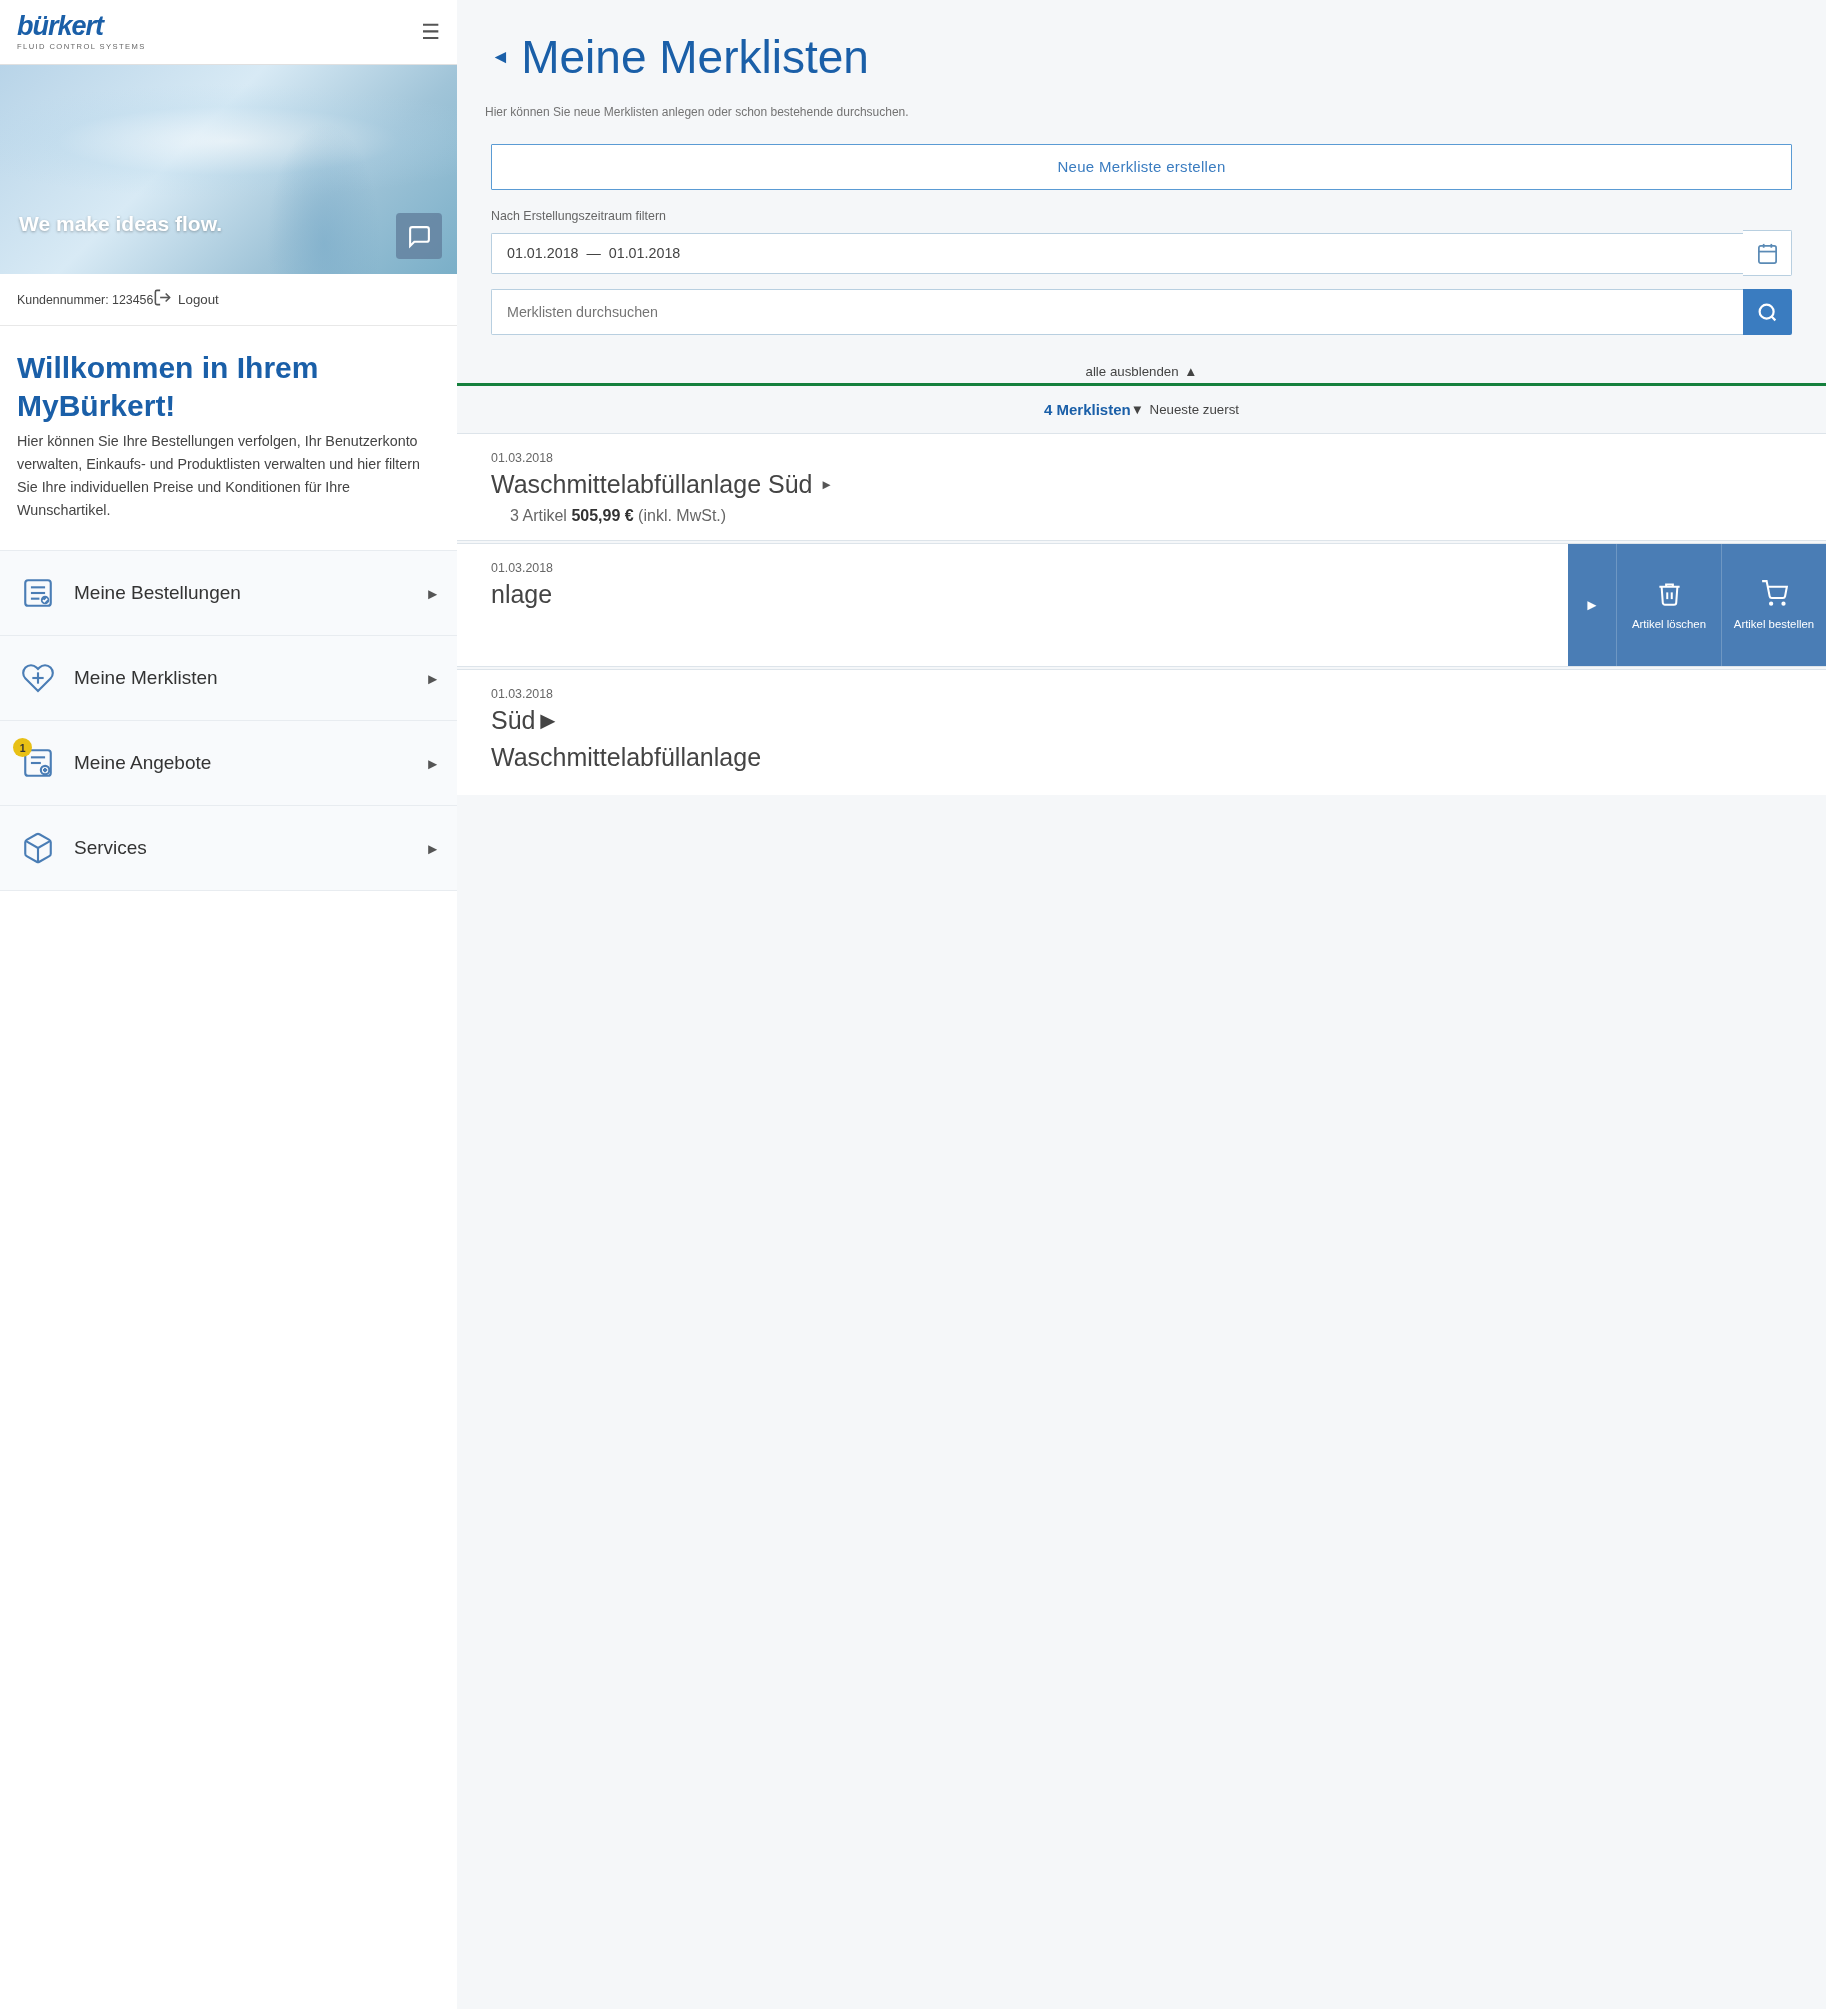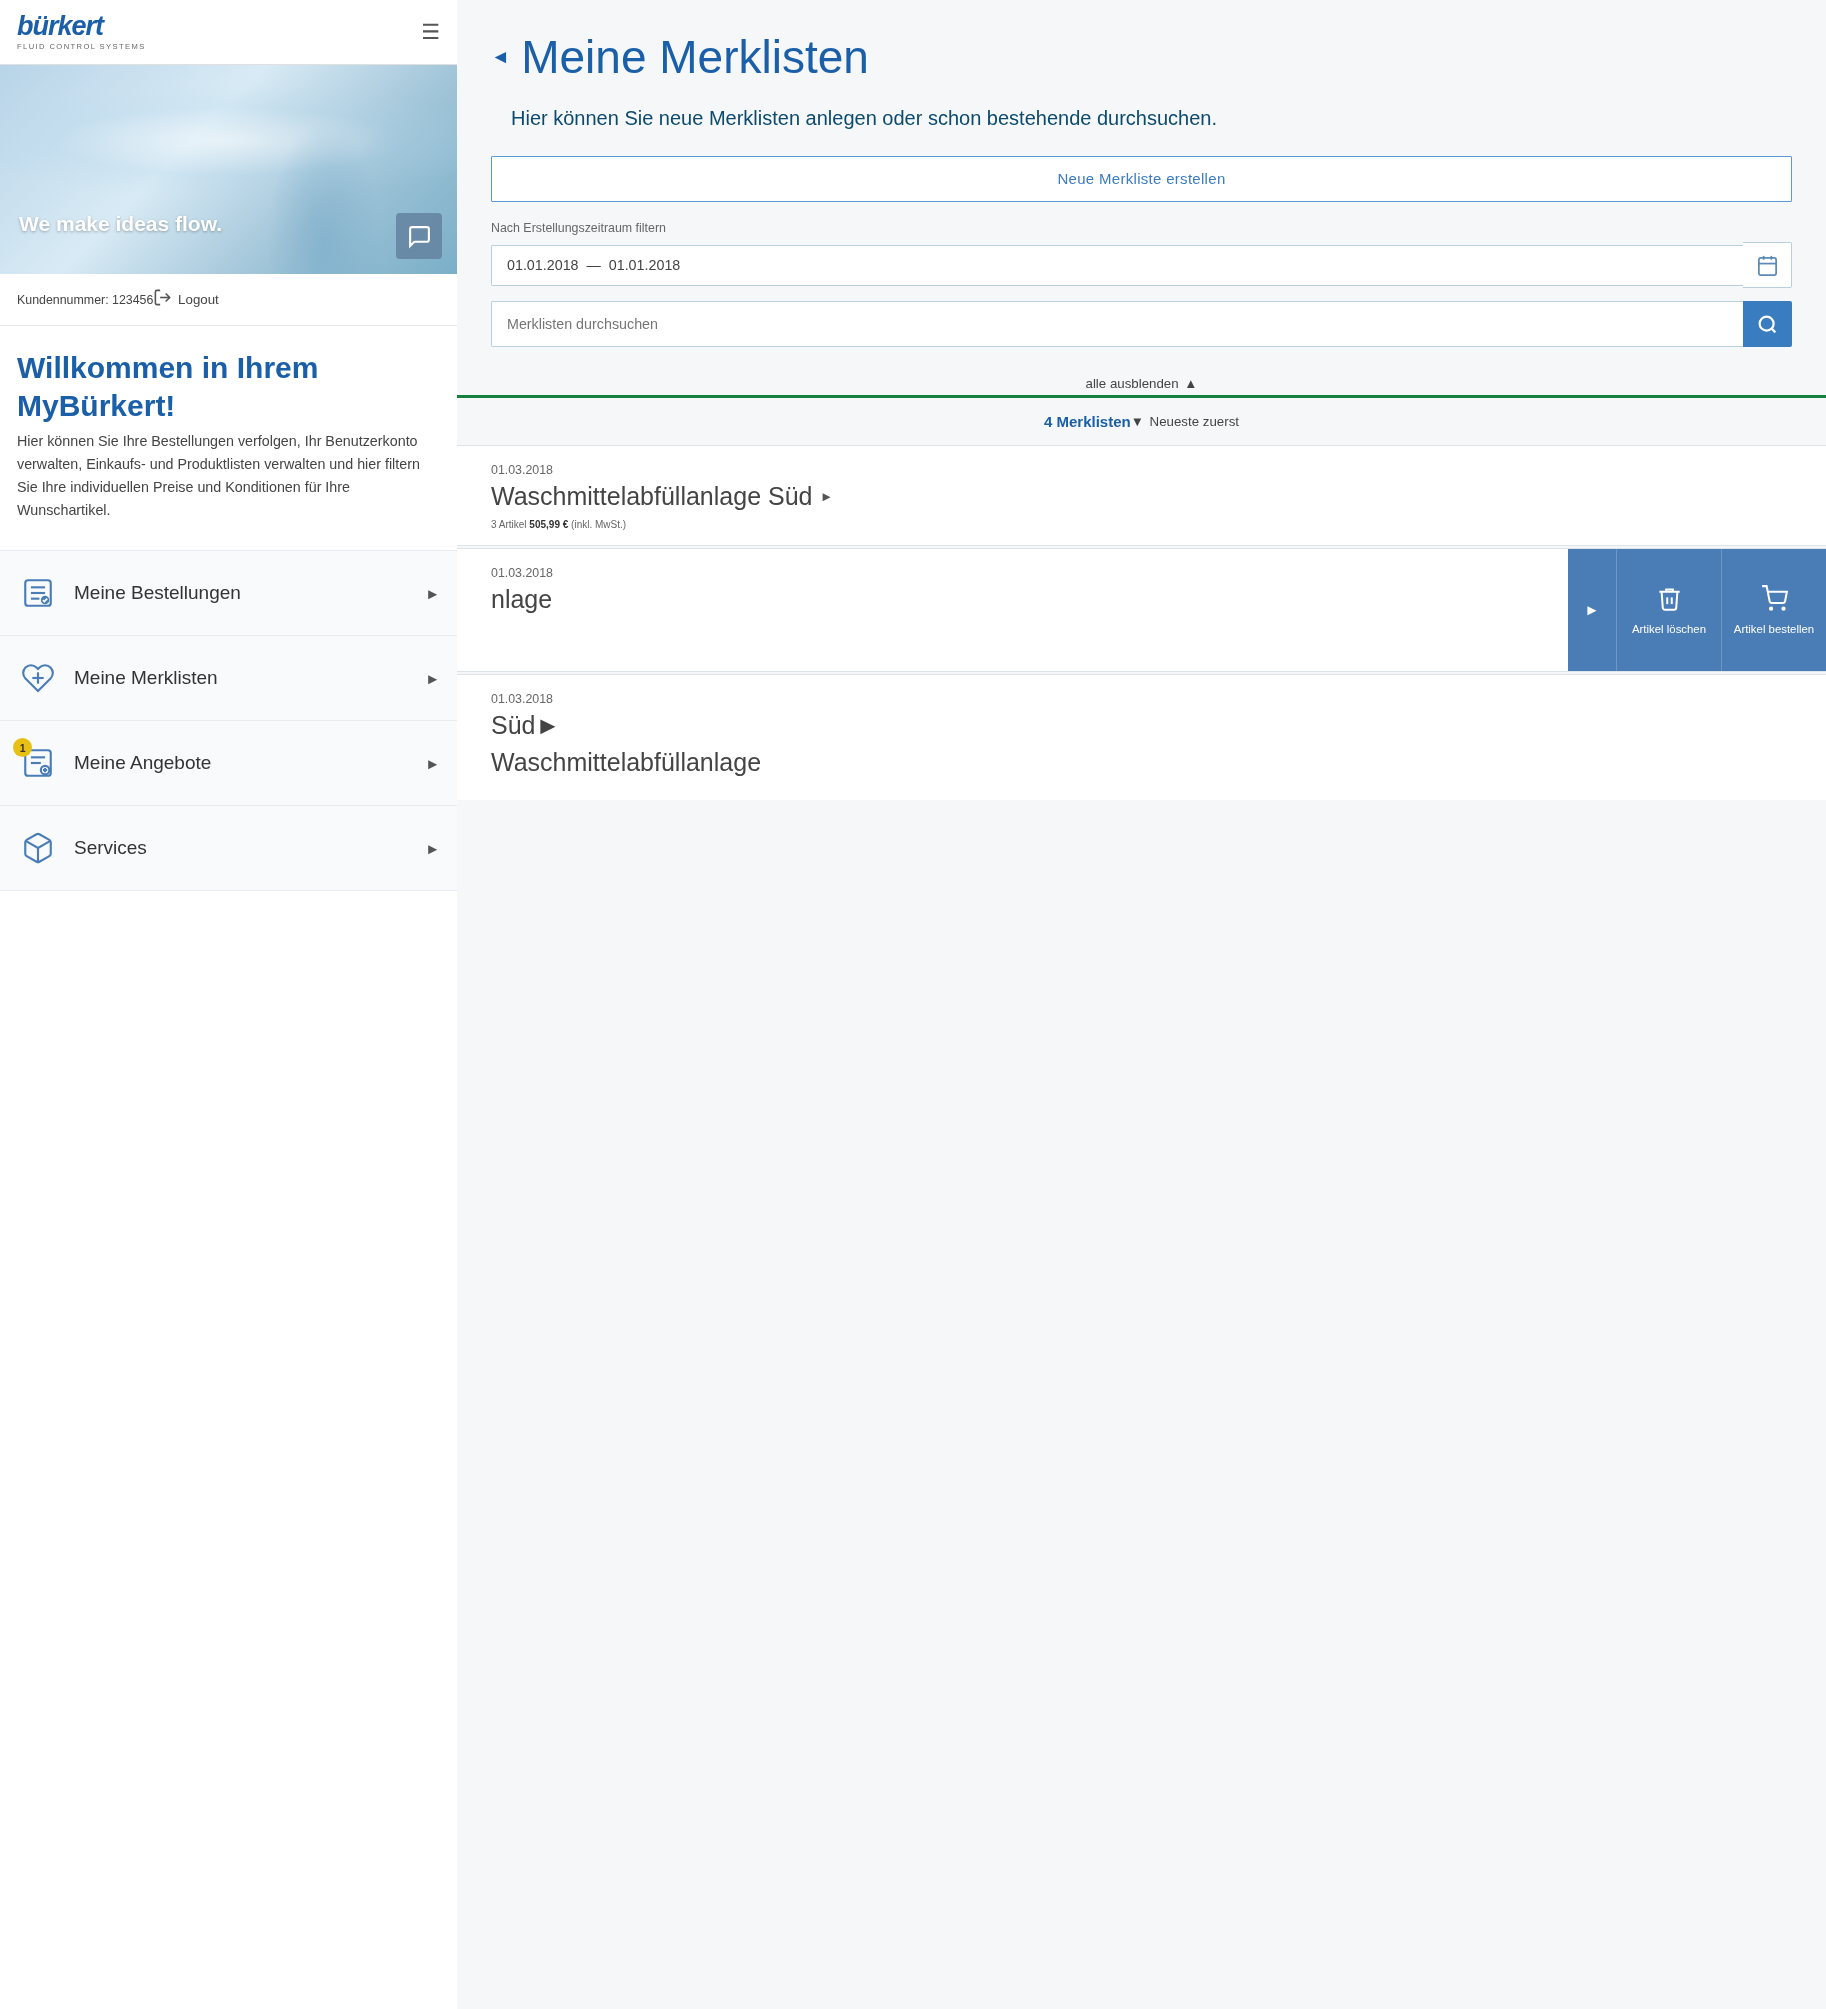--- a/index.html
+++ b/index.html
@@ -228,23 +228,23 @@
       font-weight: bold;
     }
 
     .merklisten-title {
       font-size: 46px;
       font-weight: 300;
       color: #1a5fa8;
     }
 
     .merklisten-desc {
-      padding: 0 54px 23px;
-      font-size: 20px;
-      color: #0c4a6e;
+      padding: 0 28px 23px;
+      font-size: 12px;
+      color: #737373;
       line-height: 1.5;
     }
 
     .neue-btn-wrap {
       padding: 0 34px 19px;
     }
 
     .neue-merkliste-btn {
       width: 100%;
       padding: 13.3px;
@@ -393,22 +393,23 @@
       align-items: center;
       gap: 7.6px;
     }
 
     .card-title-arrow {
       font-size: 13.3px;
       color: #555;
     }
 
     .card-meta {
-      font-size: 10px;
+      font-size: 16px;
       color: #666;
+      margin-left: 19px;
     }
 
     .card-meta strong {
       color: #333;
       font-weight: bold;
     }
 
     
     .swipe-actions {
       position: absolute;

